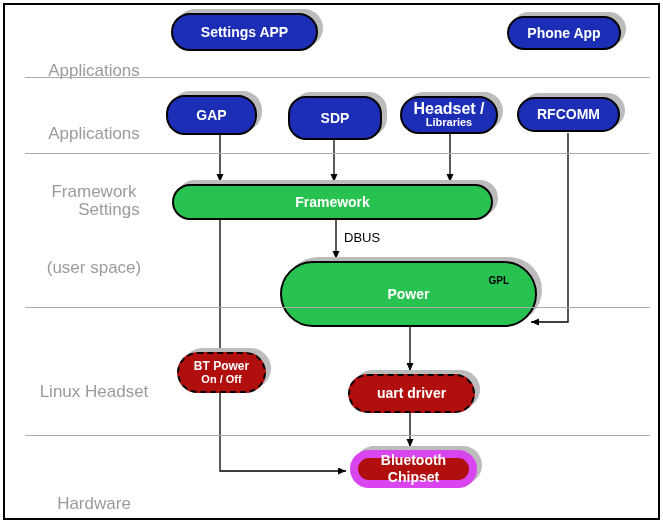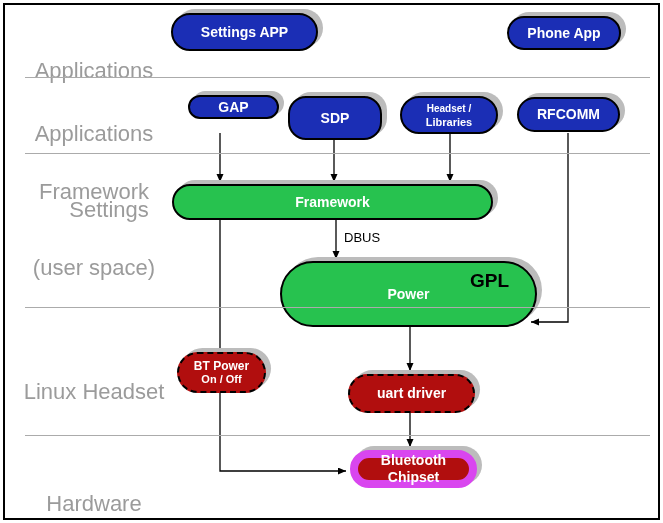--- a/index.html
+++ b/index.html
@@ -4,36 +4,36 @@
 <style>
   html,body{margin:0;padding:0;background:#fff;}
   .canvas{
     position:relative;width:663px;height:523px;background:#fff;overflow:hidden;
     font-family:"Liberation Sans", sans-serif;
   }
   .frame{position:absolute;left:3px;top:3px;width:653px;height:513px;border:2px solid #000;}
   .divider{position:absolute;left:25px;width:625px;height:1px;background:#ababab;z-index:3;}
   .layer-label{
     position:absolute;left:8px;width:172px;text-align:center;
-    color:#9b9b9b;font-size:22px;line-height:29px;z-index:2;white-space:pre-line;
+    color:#9b9b9b;font-size:17px;line-height:29px;z-index:2;white-space:pre-line;
   }
   .pill{
     position:absolute;z-index:2;display:flex;flex-direction:column;
     align-items:center;justify-content:center;text-align:center;
     color:#fff;box-shadow:5px -4px 0 #bcbcbc;box-sizing:border-box;font-weight:bold;
   }
   .blue{background:#1b2eb5;border:2px solid #000;}
   .green{background:#27c24f;border:2px solid #000;}
   .red{background:#b10e0e;border:8px solid #d946ef;}
   .red.dashed{border:2px dashed #000;}
   .t14{font-size:14px;line-height:17px;}
-  .t13{font-size:10px;line-height:15px;}
+  .t13{font-size:16px;line-height:15px;}
   .t12{font-size:12px;line-height:14px;}
   .t11{font-size:11px;line-height:13px;}
-  .gpl-tag{position:absolute;top:9px;right:26px;color:#000;font-size:19px;}
+  .gpl-tag{position:absolute;top:9px;right:26px;color:#000;font-size:10px;}
   .dbus-label{position:absolute;left:344px;top:230px;color:#000;font-size:13px;z-index:2;}
   svg.connectors{position:absolute;left:0;top:0;z-index:1;}
 </style>
 </head>
 <body>
 
 <div class="canvas">
 
   <div class="frame"></div>
 
@@ -78,21 +78,21 @@
     <span>Hardware</span>
   </div>
 
   <div class="pill blue t14" style="left:171px;top:13px;width:147px;height:38px;border-radius:19px">
     <span>Settings APP</span>
   </div>
   <div class="pill blue t14" style="left:507px;top:16px;width:114px;height:34px;border-radius:17px">
     <span>Phone App</span>
   </div>
 
-  <div class="pill blue t14" style="left:188px;top:95px;width:91px;height:24px;border-radius:19px">
+  <div class="pill blue t14" style="left:166px;top:95px;width:91px;height:40px;border-radius:19px">
     <span>GAP</span>
   </div>
   <div class="pill blue t14" style="left:288px;top:96px;width:94px;height:44px;border-radius:18px">
     <span>SDP</span>
   </div>
   <div class="pill blue" style="left:400px;top:96px;width:98px;height:38px;border-radius:19px">
     <div class="t13">Headset /</div>
     <div class="t11">Libraries</div>
   </div>
   <div class="pill blue t14" style="left:517px;top:97px;width:103px;height:35px;border-radius:18px">

